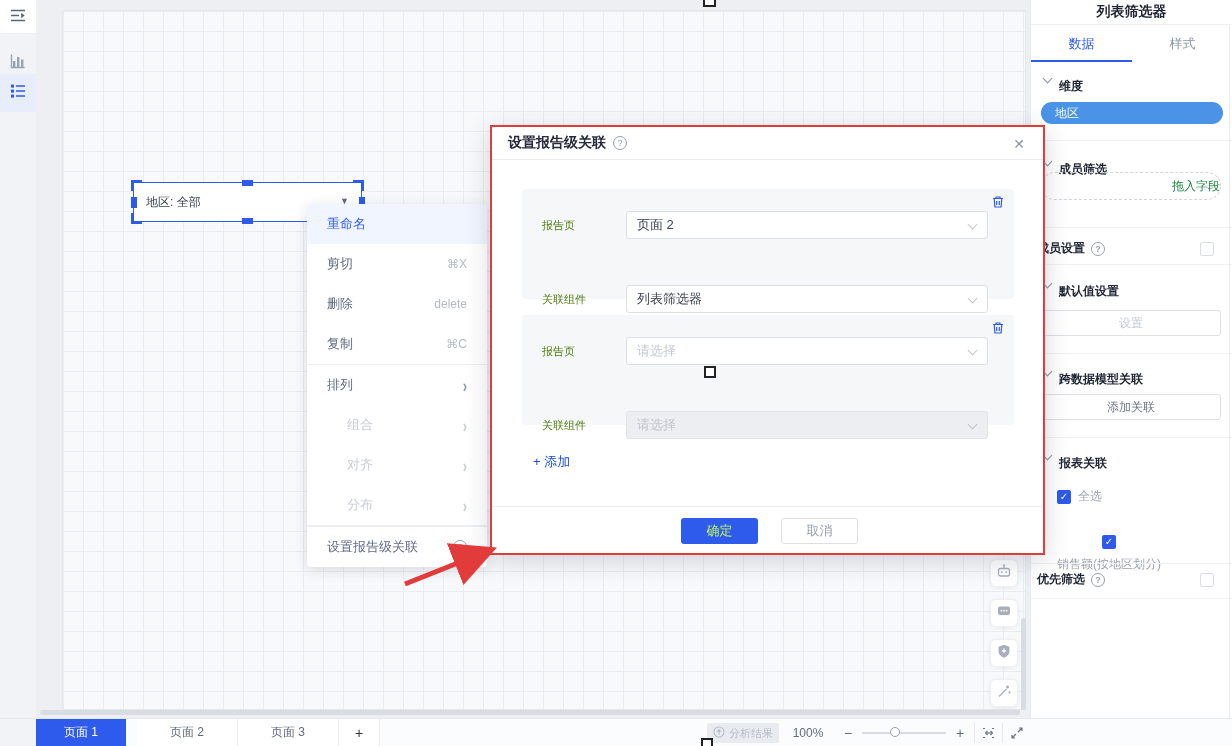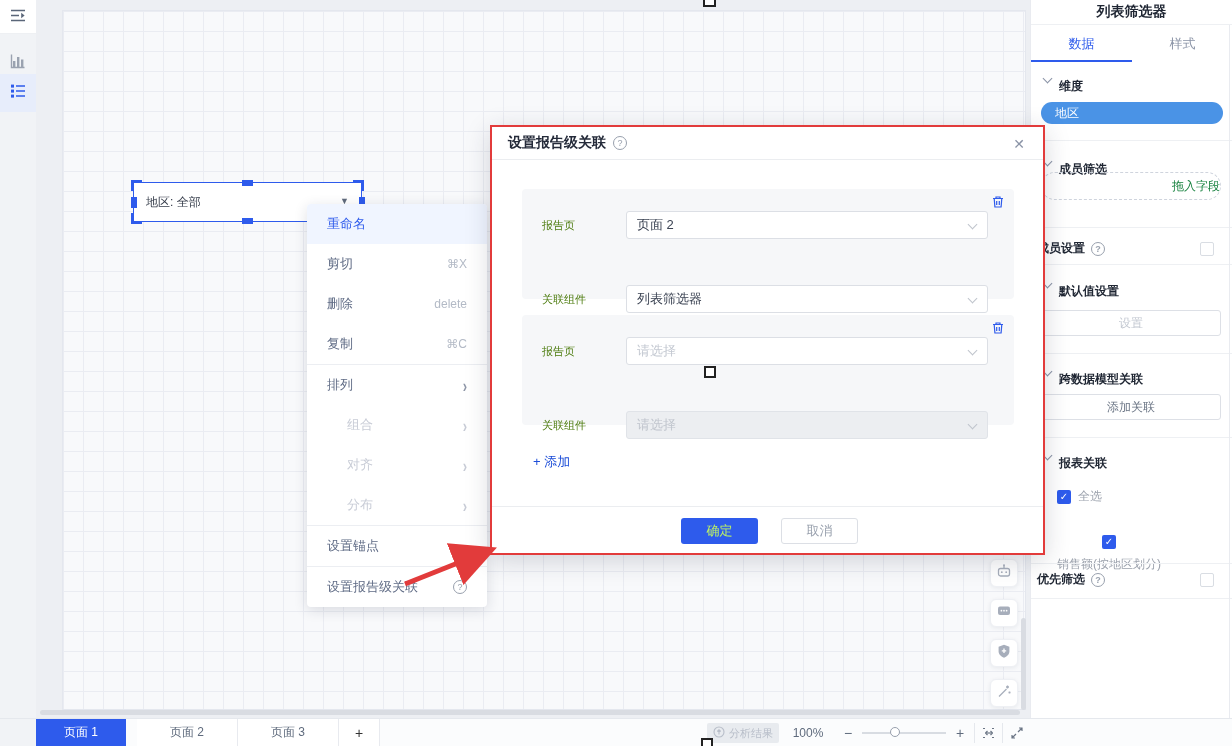--- a/index.html
+++ b/index.html
@@ -234,23 +234,20 @@
     </div>
     <div class="mi dis">
       <span>对齐</span>
       <span class="sub">›</span>
     </div>
     <div class="mi dis">
       <span>分布</span>
       <span class="sub">›</span>
     </div>
     <div class="msep"></div>
-    <div class="mi">
-      <span>设置锚点</span>
-    </div>
     <div class="msep"></div>
     <div class="mi">
       <span>设置报告级关联</span>
       <span class="help">?</span>
     </div>
   </div>
 
   <div id="panel">
     <div class="ptitle">列表筛选器</div>
     <div class="ptab" id="ptab-data">数据</div>

